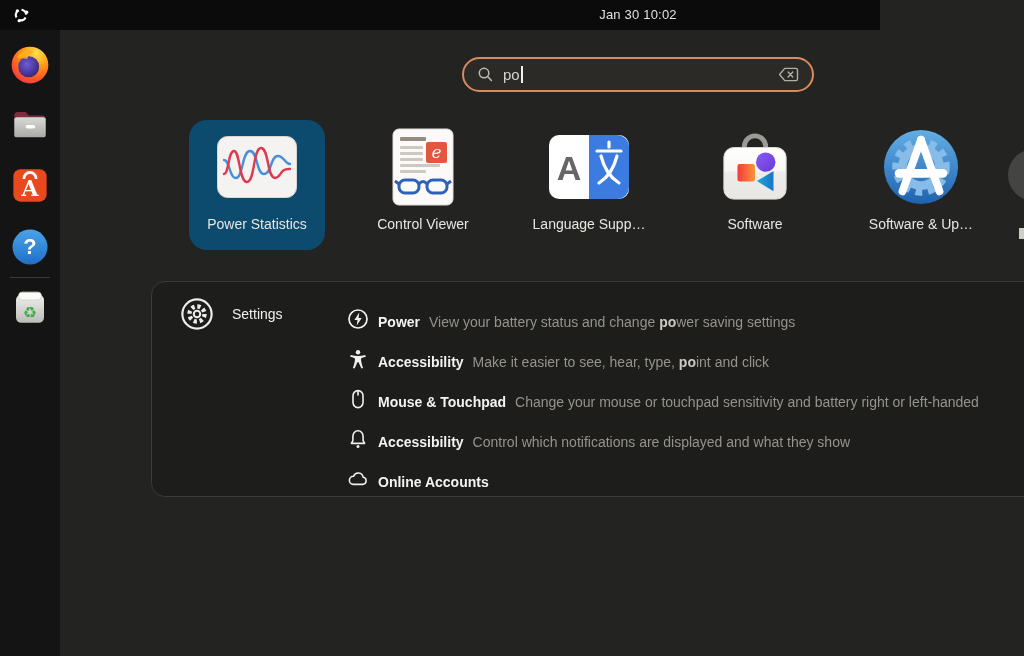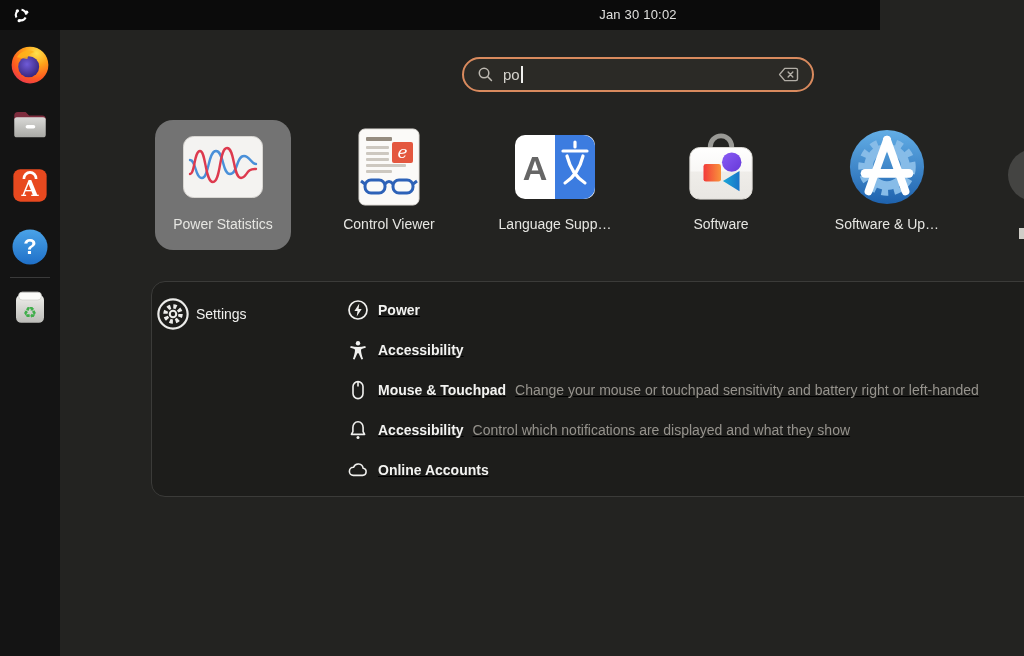--- a/index.html
+++ b/index.html
@@ -27,35 +27,35 @@
   .search-text { color:#d6d4ce; font-size:15px; margin-left:9px; white-space:pre; }
   .caret { display:inline-block; width:2px; height:17px; background:#f0f0ee; margin-left:1px;
            vertical-align:middle; animation:blink 1.1s steps(1) infinite; }
   @keyframes blink { 50% { opacity:0; } }
   .search-clear { margin-left:auto; display:flex; }
 
   
   .apps { position:absolute; left:155px; top:120px; display:flex; gap:30px; }
   .tile { width:136px; height:130px; border-radius:18px; display:flex; flex-direction:column;
           align-items:center; }
-  .tile.selected { background:#737373; }
+  .tile.selected { background:#0c4a6e;margin-left:34px; }
   .tile-icon { height:94px; display:flex; align-items:center; justify-content:center; }
   .tile-label { font-size:14px; color:#e6e6e2; margin-top:2px; white-space:nowrap; }
 
   .partial-circle { position:absolute; left:1008px; top:149px; width:52px; height:52px;
                     border-radius:50%; background:#444442; }
   .partial-label { position:absolute; left:1019px; top:228px; width:5px; height:11px; background:#cfcdc7; }
 
   
   .panel { position:absolute; left:151px; top:281px; width:974px; height:216px;
            background:#1d1d1b; border:1px solid #3b3b39; border-radius:14px; }
-  .panel-head { position:absolute; left:4px; top:15px; display:flex; align-items:center; gap:6px; }
+  .panel-head { position:absolute; left:28px; top:15px; display:flex; align-items:center; gap:18px; }
   .panel-head-label { color:#f0f0ee; font-size:14px; }
   .rows { position:absolute; left:194px; top:8px; }
-  .row { height:40px; display:flex; align-items:center;text-decoration:underline; }
+  .row { height:40px; display:flex; align-items:flex-end; }
   .row-icon { width:24px; display:flex; justify-content:center; margin-right:8px; }
   .row-title { color:#f3f3f1; font-size:14px; font-weight:bold; white-space:pre; }
   .row-desc { color:#96938d; font-size:14px; margin-left:9px; white-space:pre; }
   .row-desc b { color:#ccc9c3; font-weight:bold; }
 
   svg { display:block; }
 </style>
 </head>
 <body>
 
@@ -283,30 +283,32 @@
     <div class="rows">
 
       <div class="row">
         <span class="row-icon">
           <svg viewBox="0 0 22 22" width="22" height="22">
             <circle cx="11" cy="11" r="9" fill="none" stroke="#f0f0ee" stroke-width="1.7"></circle>
             <path d="M12.3 4.5 L7.4 12 h3.1 L9.7 17.5 L14.7 10 h-3.1 Z" fill="#f0f0ee"></path>
           </svg>
         </span>
         <span class="row-title">Power</span>
+        <span class="row-desc"><span>View your battery status and change </span><b>po</b><span>wer saving settings</span></span>
       </div>
 
       <div class="row">
         <span class="row-icon">
           <svg viewBox="0 0 22 22" width="22" height="22">
             <circle cx="11" cy="4.2" r="2.2" fill="#f0f0ee"></circle>
             <path d="M3.2 8.7 L3.7 7.1 C8.4 8.4 13.6 8.4 18.3 7.1 L18.8 8.7 C16 9.6 14 9.8 14 11 C14 13.2 15 17.3 16.1 19.9 L14.4 20.6 L11.6 14.2 H10.4 L7.6 20.6 L5.9 19.9 C7 17.3 8 13.2 8 11 C8 9.8 6 9.6 3.2 8.7 Z" fill="#f0f0ee"></path>
           </svg>
         </span>
         <span class="row-title">Accessibility</span>
+        <span class="row-desc"><span>Make it easier to see, hear, type, </span><b>po</b><span>int and click</span></span>
       </div>
 
       <div class="row">
         <span class="row-icon">
           <svg viewBox="0 0 22 22" width="22" height="22">
             <rect x="6" y="2.6" width="10" height="17" rx="5" fill="none" stroke="#f0f0ee" stroke-width="1.6"></rect>
             <path d="M11 2.6 v4.8" stroke="#f0f0ee" stroke-width="1.6"></path>
           </svg>
         </span>
         <span class="row-title">Mouse &amp; Touchpad</span>

